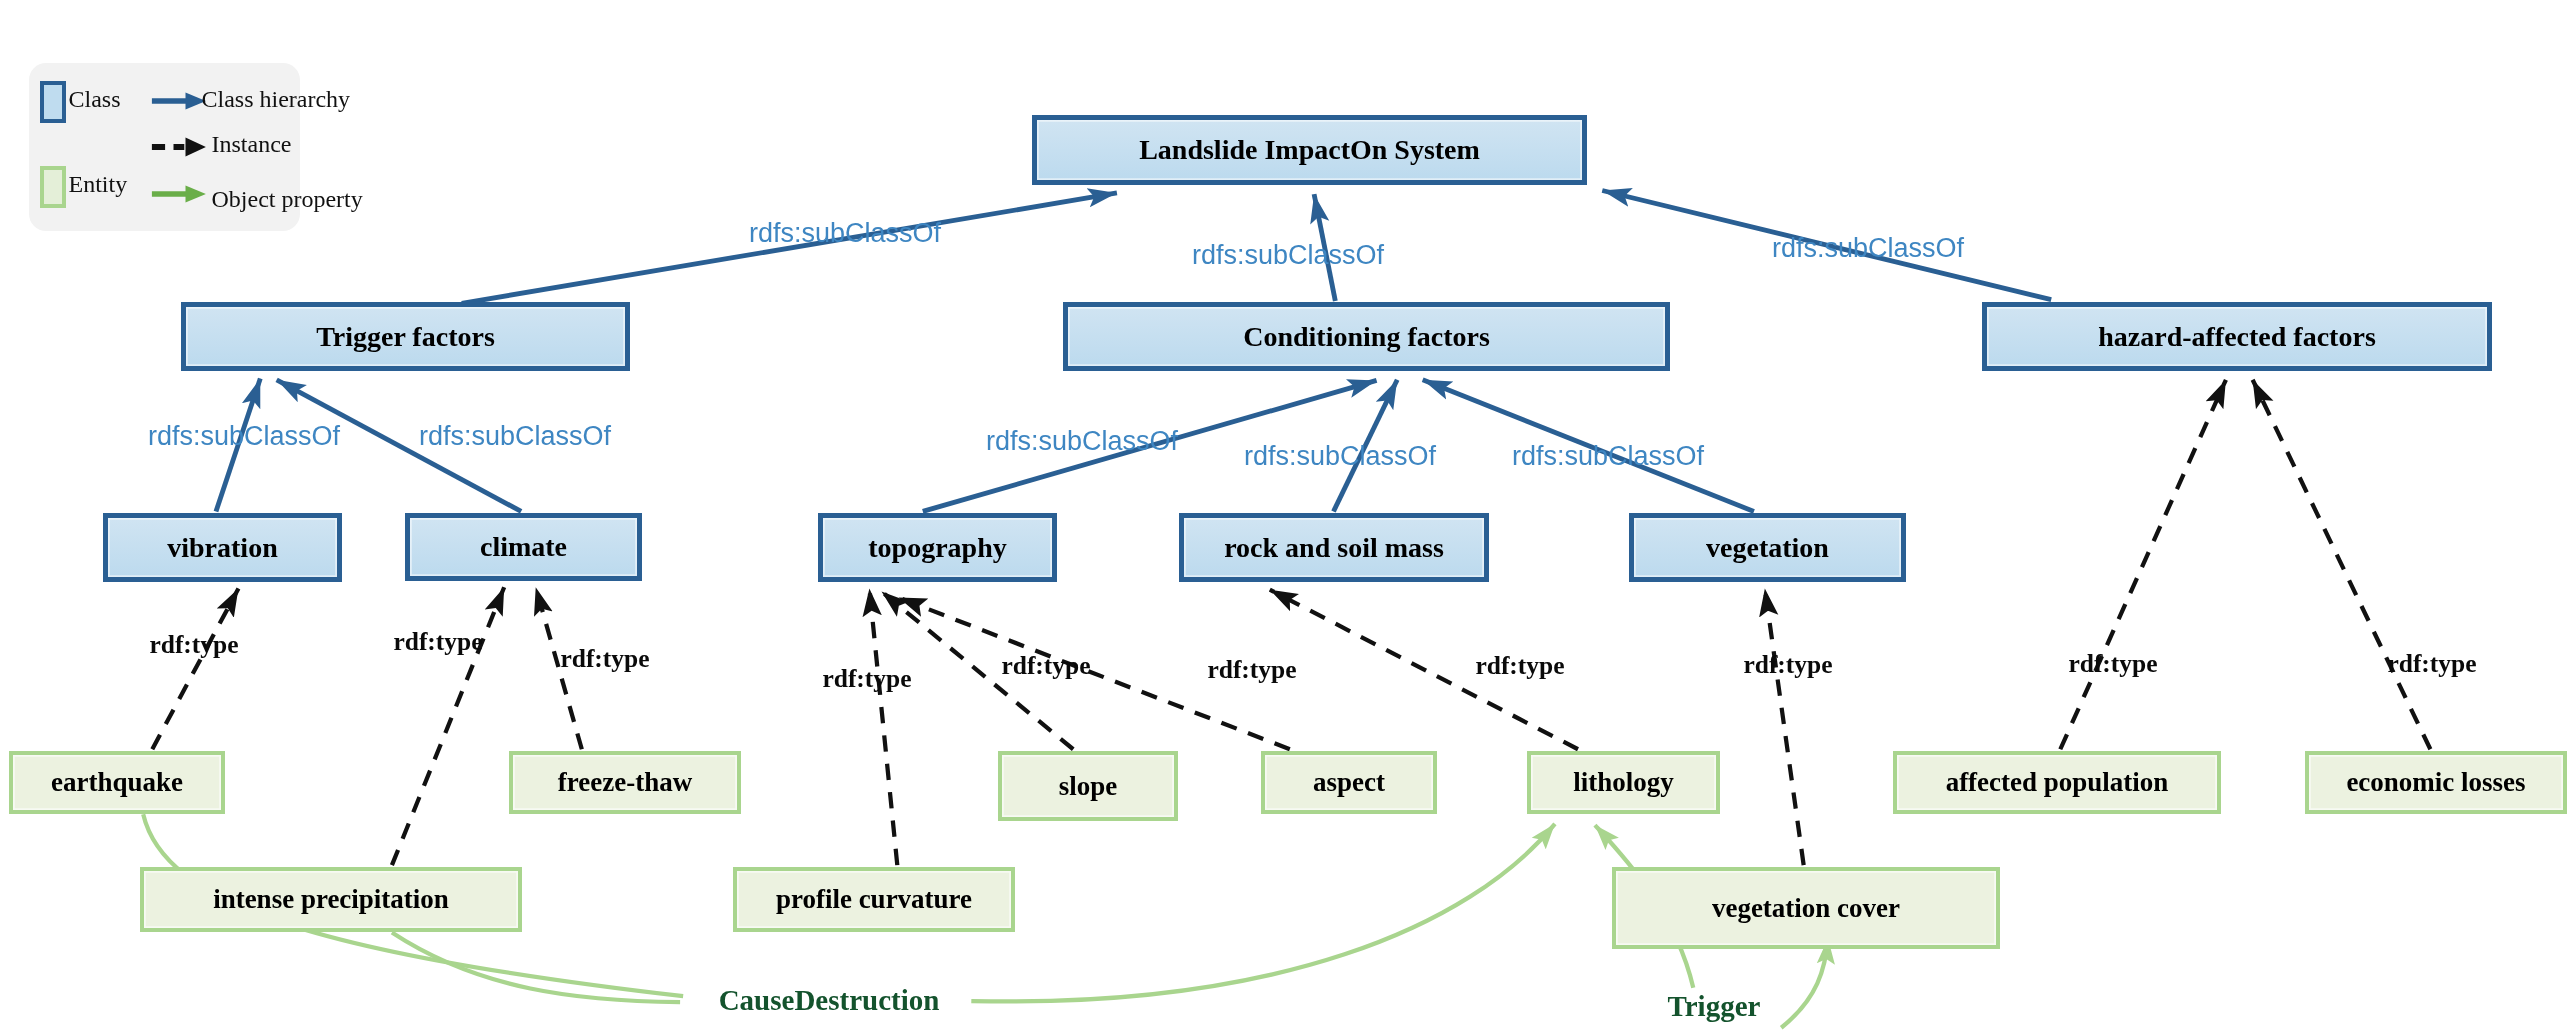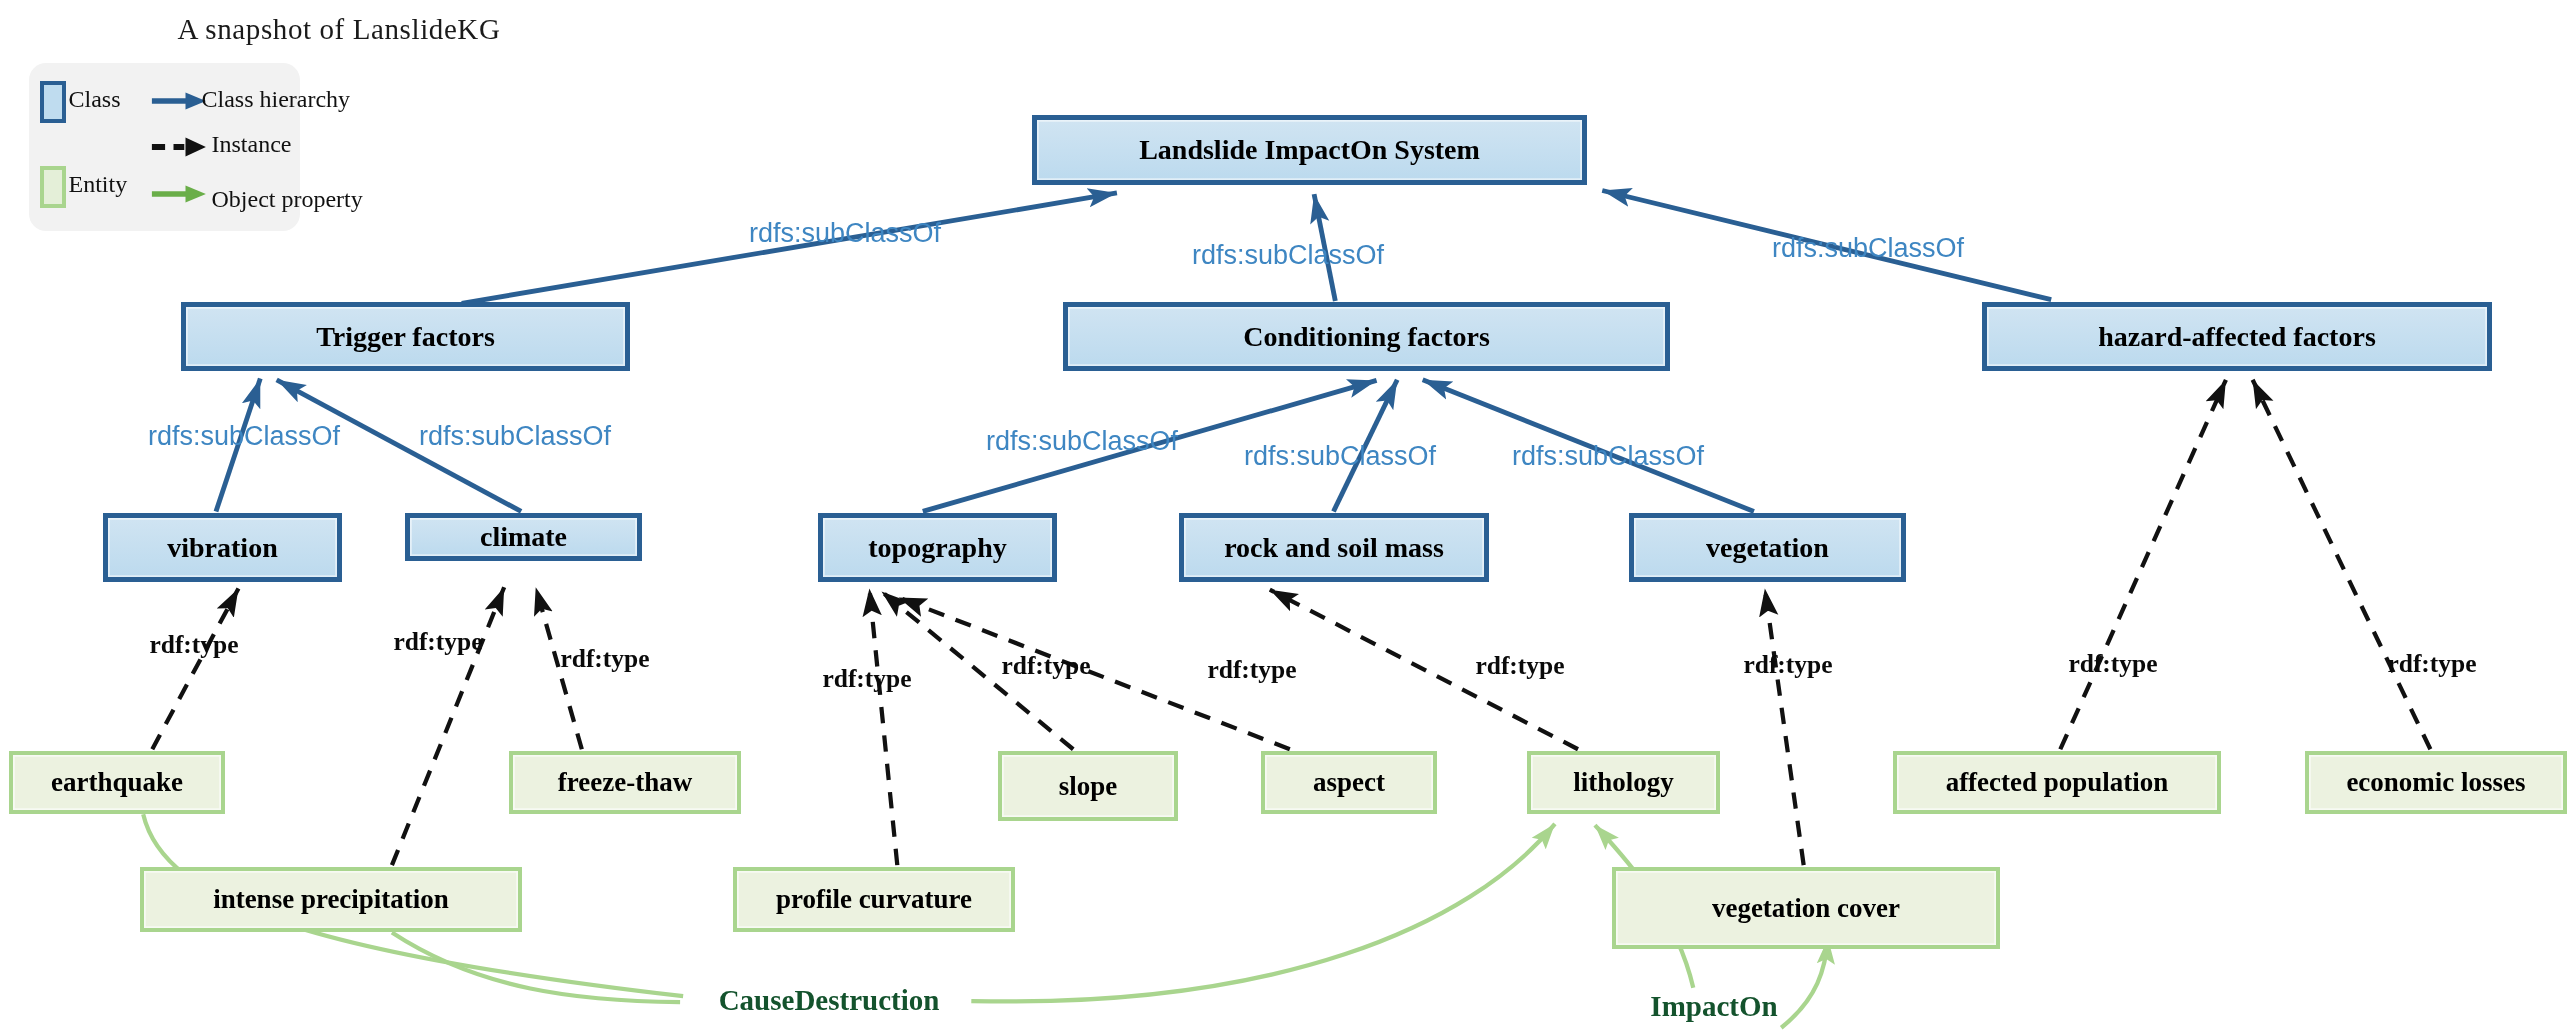--- a/index.html
+++ b/index.html
@@ -29,21 +29,20 @@
   .lbl-sub{font-family:"Liberation Sans", sans-serif;font-size:27px;color:#3e86c2;}
   .lbl-type{font-family:"Liberation Serif", serif;font-weight:bold;font-size:25.5px;color:#0a0a0a;}
   .lbl-prop{font-family:"Liberation Serif", serif;font-weight:bold;font-size:29px;color:#14532d;}
   svg{position:absolute;left:0;top:0;}
 </style>
 </head>
 <body>
 
 <div id="stage">
 
-  <div id="page-title">A snapshot of LanslideKG</div>
 
   <div id="legend">
     <div class="sw sw-class" style="left:11px;top:18px;"></div>
     <div class="leg-txt" style="left:40px;top:23px;">Class</div>
     <div class="sw sw-entity" style="left:11px;top:103px;"></div>
     <div class="leg-txt" style="left:40px;top:108px;">Entity</div>
 
     <svg width="61" height="24" style="left:120px;top:25.5px;" viewBox="0 0 100 40">
       <line x1="4" y1="20" x2="66" y2="20" stroke="#2a5f93" stroke-width="9"></line>
       <path d="M60,6 L94,20 L60,34 Z" fill="#2a5f93"></path>
@@ -108,21 +107,21 @@
       <path d="M2935,1694 C2995,1646 3008,1596 3012,1547" marker-end="url(#mgreen)"></path>
     </g>
   </svg>
 
   <div id="nodes-layer">
       <div class="cls" style="left: 1032px; top: 115px; width: 555px; height: 70px;">Landslide ImpactOn System</div>
       <div class="cls" style="left: 143px; top: 302px; width: 449px; height: 69px; margin-left: 38px;">Trigger factors</div>
       <div class="cls" style="left: 1063px; top: 302px; width: 607px; height: 69px;">Conditioning factors</div>
       <div class="cls" style="left: 1982px; top: 302px; width: 510px; height: 69px;">hazard-affected factors</div>
       <div class="cls" style="left: 103px; top: 513px; width: 239px; height: 69px;">vibration</div>
-      <div class="cls" style="left: 405px; top: 513px; width: 237px; height: 48px;">climate</div>
+      <div class="cls" style="left: 405px; top: 513px; width: 237px; height: 68px;">climate</div>
       <div class="cls" style="left: 818px; top: 513px; width: 239px; height: 69px;">topography</div>
       <div class="cls" style="left: 1179px; top: 513px; width: 310px; height: 69px;">rock and soil mass</div>
       <div class="cls" style="left: 1629px; top: 513px; width: 277px; height: 69px;">vegetation</div>
       <div class="ent" style="left: 9px; top: 751px; width: 216px; height: 63px;">earthquake</div>
       <div class="ent" style="left: 509px; top: 751px; width: 232px; height: 63px;">freeze-thaw</div>
       <div class="ent" style="left: 998px; top: 751px; width: 180px; height: 70px;">slope</div>
       <div class="ent" style="left: 1261px; top: 751px; width: 176px; height: 63px;">aspect</div>
       <div class="ent" style="left: 1527px; top: 751px; width: 193px; height: 63px;">lithology</div>
       <div class="ent" style="left: 1893px; top: 751px; width: 328px; height: 63px;">affected population</div>
       <div class="ent" style="left: 2305px; top: 751px; width: 262px; height: 63px;">economic losses</div>
@@ -143,16 +142,16 @@
       <div class="lbl lbl-type" style="left: 438px; top: 642px;">rdf:type</div>
       <div class="lbl lbl-type" style="left: 605px; top: 659px;">rdf:type</div>
       <div class="lbl lbl-type" style="left: 867px; top: 679px;">rdf:type</div>
       <div class="lbl lbl-type" style="left: 1046px; top: 666px;">rdf:type</div>
       <div class="lbl lbl-type" style="left: 1252px; top: 670px;">rdf:type</div>
       <div class="lbl lbl-type" style="left: 1520px; top: 666px;">rdf:type</div>
       <div class="lbl lbl-type" style="left: 1788px; top: 665px;">rdf:type</div>
       <div class="lbl lbl-type" style="left: 2113px; top: 664px;">rdf:type</div>
       <div class="lbl lbl-type" style="left: 2432px; top: 664px;">rdf:type</div>
       <div class="lbl lbl-prop" style="left: 829px; top: 1000px;">CauseDestruction</div>
-      <div class="lbl lbl-prop" style="left: 1714px; top: 1006px;">ImpactOn</div>
+      <div class="lbl lbl-prop" style="left: 1714px; top: 1006px;">Trigger</div>
     </div>
 </div>
 
 
 </body></html>

